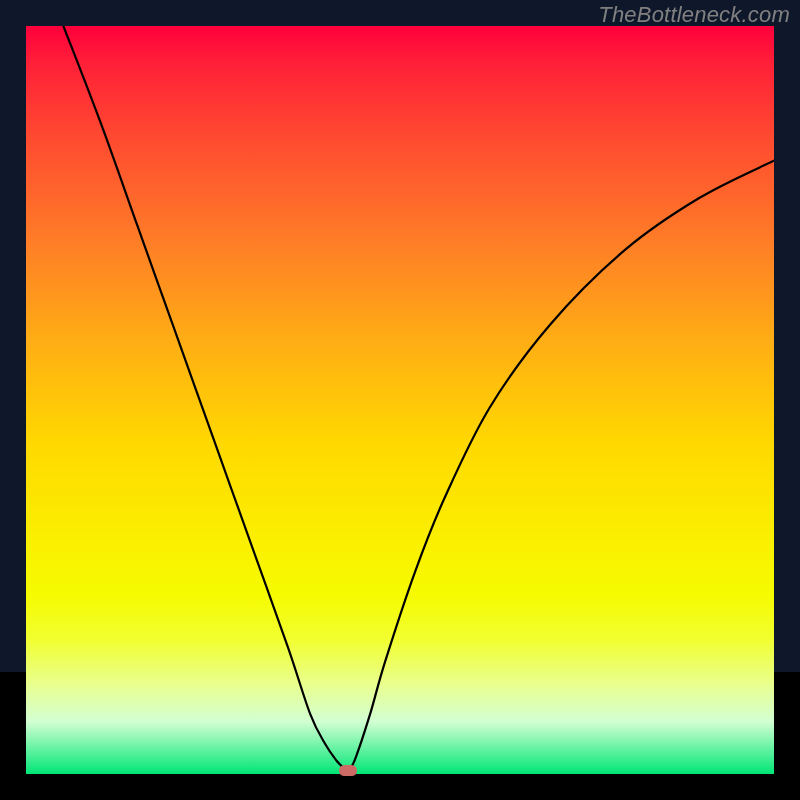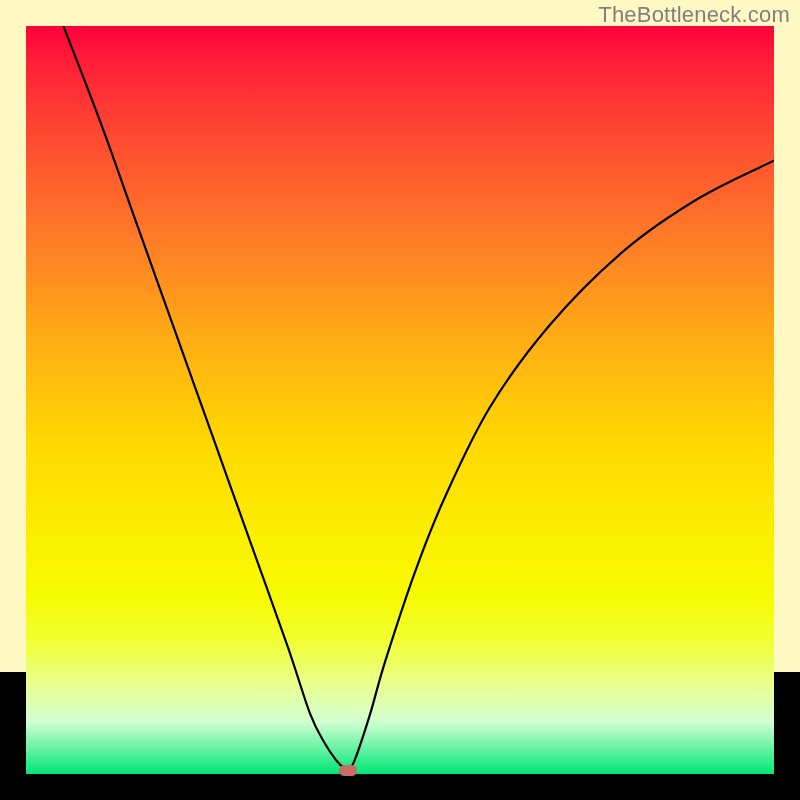--- a/index.html
+++ b/index.html
@@ -1,17 +1,17 @@
 <!DOCTYPE html>
 <html><head>
 <meta charset="utf-8">
 <style>
   * { margin: 0; padding: 0; box-sizing: border-box; }
   html, body { width: 800px; height: 800px; background: #000; font-family: Arial, Helvetica, sans-serif; }
-  .stage { position: relative; width: 800px; height: 672px; background: #fef9c3; }
+  .stage { position: relative; width: 800px; height: 672px; background: #0f172a; font-style: italic; }
   .watermark { position: absolute; top: 2px; right: 10px; color: #808080; font-size: 22px; letter-spacing: 0.2px; }
   .plot-area { position: absolute; left: 26px; top: 26px; width: 748px; height: 748px; }
   .gradient { position: absolute; inset: 0; background: linear-gradient(to bottom,
       #ff003b 0%,
       #ff2038 5%,
       #ff4a30 15%,
       #ff7a28 28%,
       #ffad14 42%,
       #ffd900 56%,
       #fbee00 68%,

